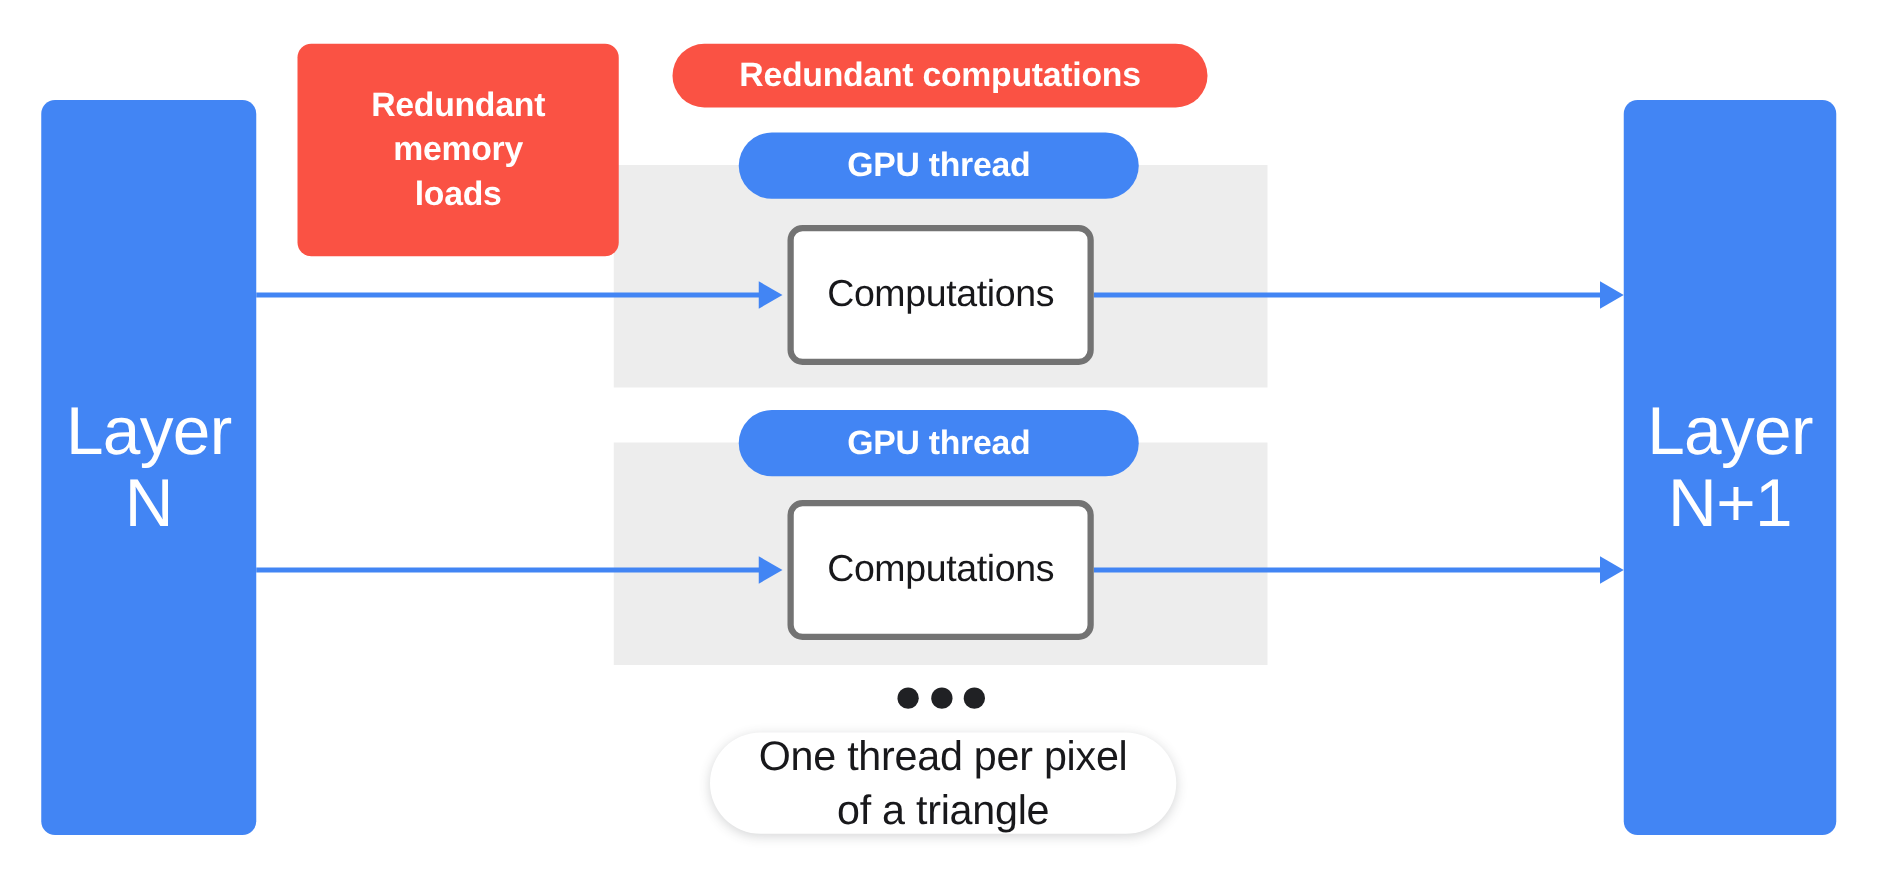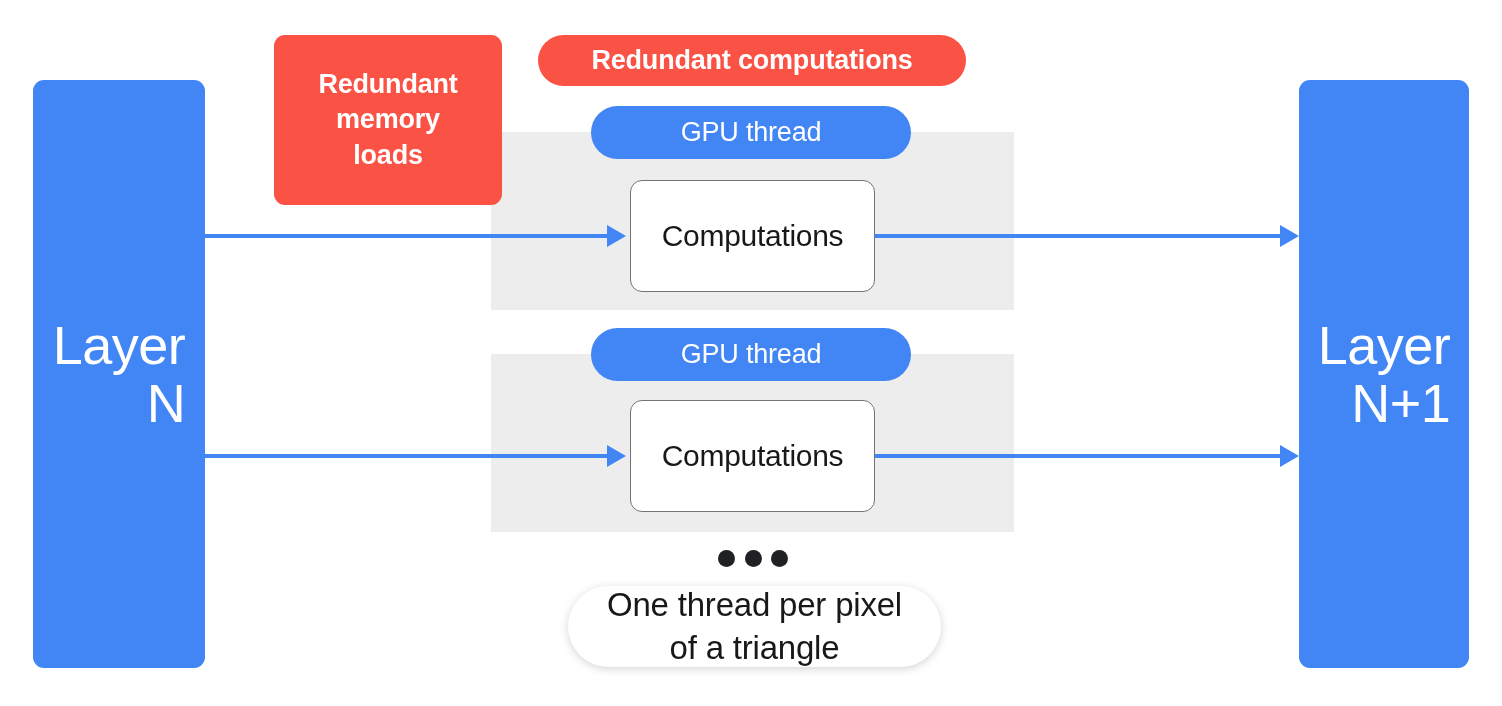--- a/index.html
+++ b/index.html
@@ -23,21 +23,21 @@
     position: absolute;
     background: #4285f4;
     border-radius: 11px;
     display: flex;
     align-items: center;
     justify-content: center;
     color: #ffffff;
     font-size: 54px;
     font-weight: 400;
     line-height: 1.08;
-    text-align: right;
+    text-align: center;
     letter-spacing: -0.5px;
     white-space: pre-line;
   }
   #layer-n   { left: 33px;   top: 80px; width: 172px; height: 588px; }
   #layer-n1  { left: 1299px; top: 80px; width: 170px; height: 588px; }
 
   
   .red-box {
     position: absolute;
     background: #fa5244;
@@ -46,21 +46,21 @@
     font-size: 27px;
     font-weight: bold;
     line-height: 1.32;
     text-align: center;
     display: flex;
     align-items: center;
     justify-content: center;
     white-space: pre-line;
     letter-spacing: -0.2px;
   }
-  #red-memory  { left: 238px;  top: 35px; width: 228px; height: 170px; margin-left: 36px; }
+  #red-memory  { left: 238px;  top: 35px; width: 257px; height: 170px; }
   #red-written { left: 1052px; top: 35px; width: 216px; height: 168px; }
 
   
   .red-pill {
     position: absolute;
     background: #fa5244;
     border-radius: 999px;
     color: #ffffff;
     font-size: 27px;
     font-weight: bold;
@@ -82,37 +82,37 @@
   #gray-panel-1 { top: 132px; }
   #gray-panel-2 { top: 354px; }
 
   
   .blue-pill {
     position: absolute;
     background: #4285f4;
     border-radius: 999px;
     color: #ffffff;
     font-size: 27px;
-    font-weight: normal;
+    font-weight: bold;
     display: flex;
     align-items: center;
     justify-content: center;
     left: 591px;
     width: 320px;
     height: 53px;
     letter-spacing: -0.2px;
   }
   #gpu-pill-1 { top: 106px; }
   #gpu-pill-2 { top: 328px; }
 
   
   .comp-box {
     position: absolute;
     background: #ffffff;
-    border: 1px solid #737373;
+    border: 5px solid #737373;
     border-radius: 12px;
     box-sizing: border-box;
     display: flex;
     align-items: center;
     justify-content: center;
     color: #18181b;
     font-size: 30px;
     font-weight: 400;
     left: 630px;
     width: 245px;

